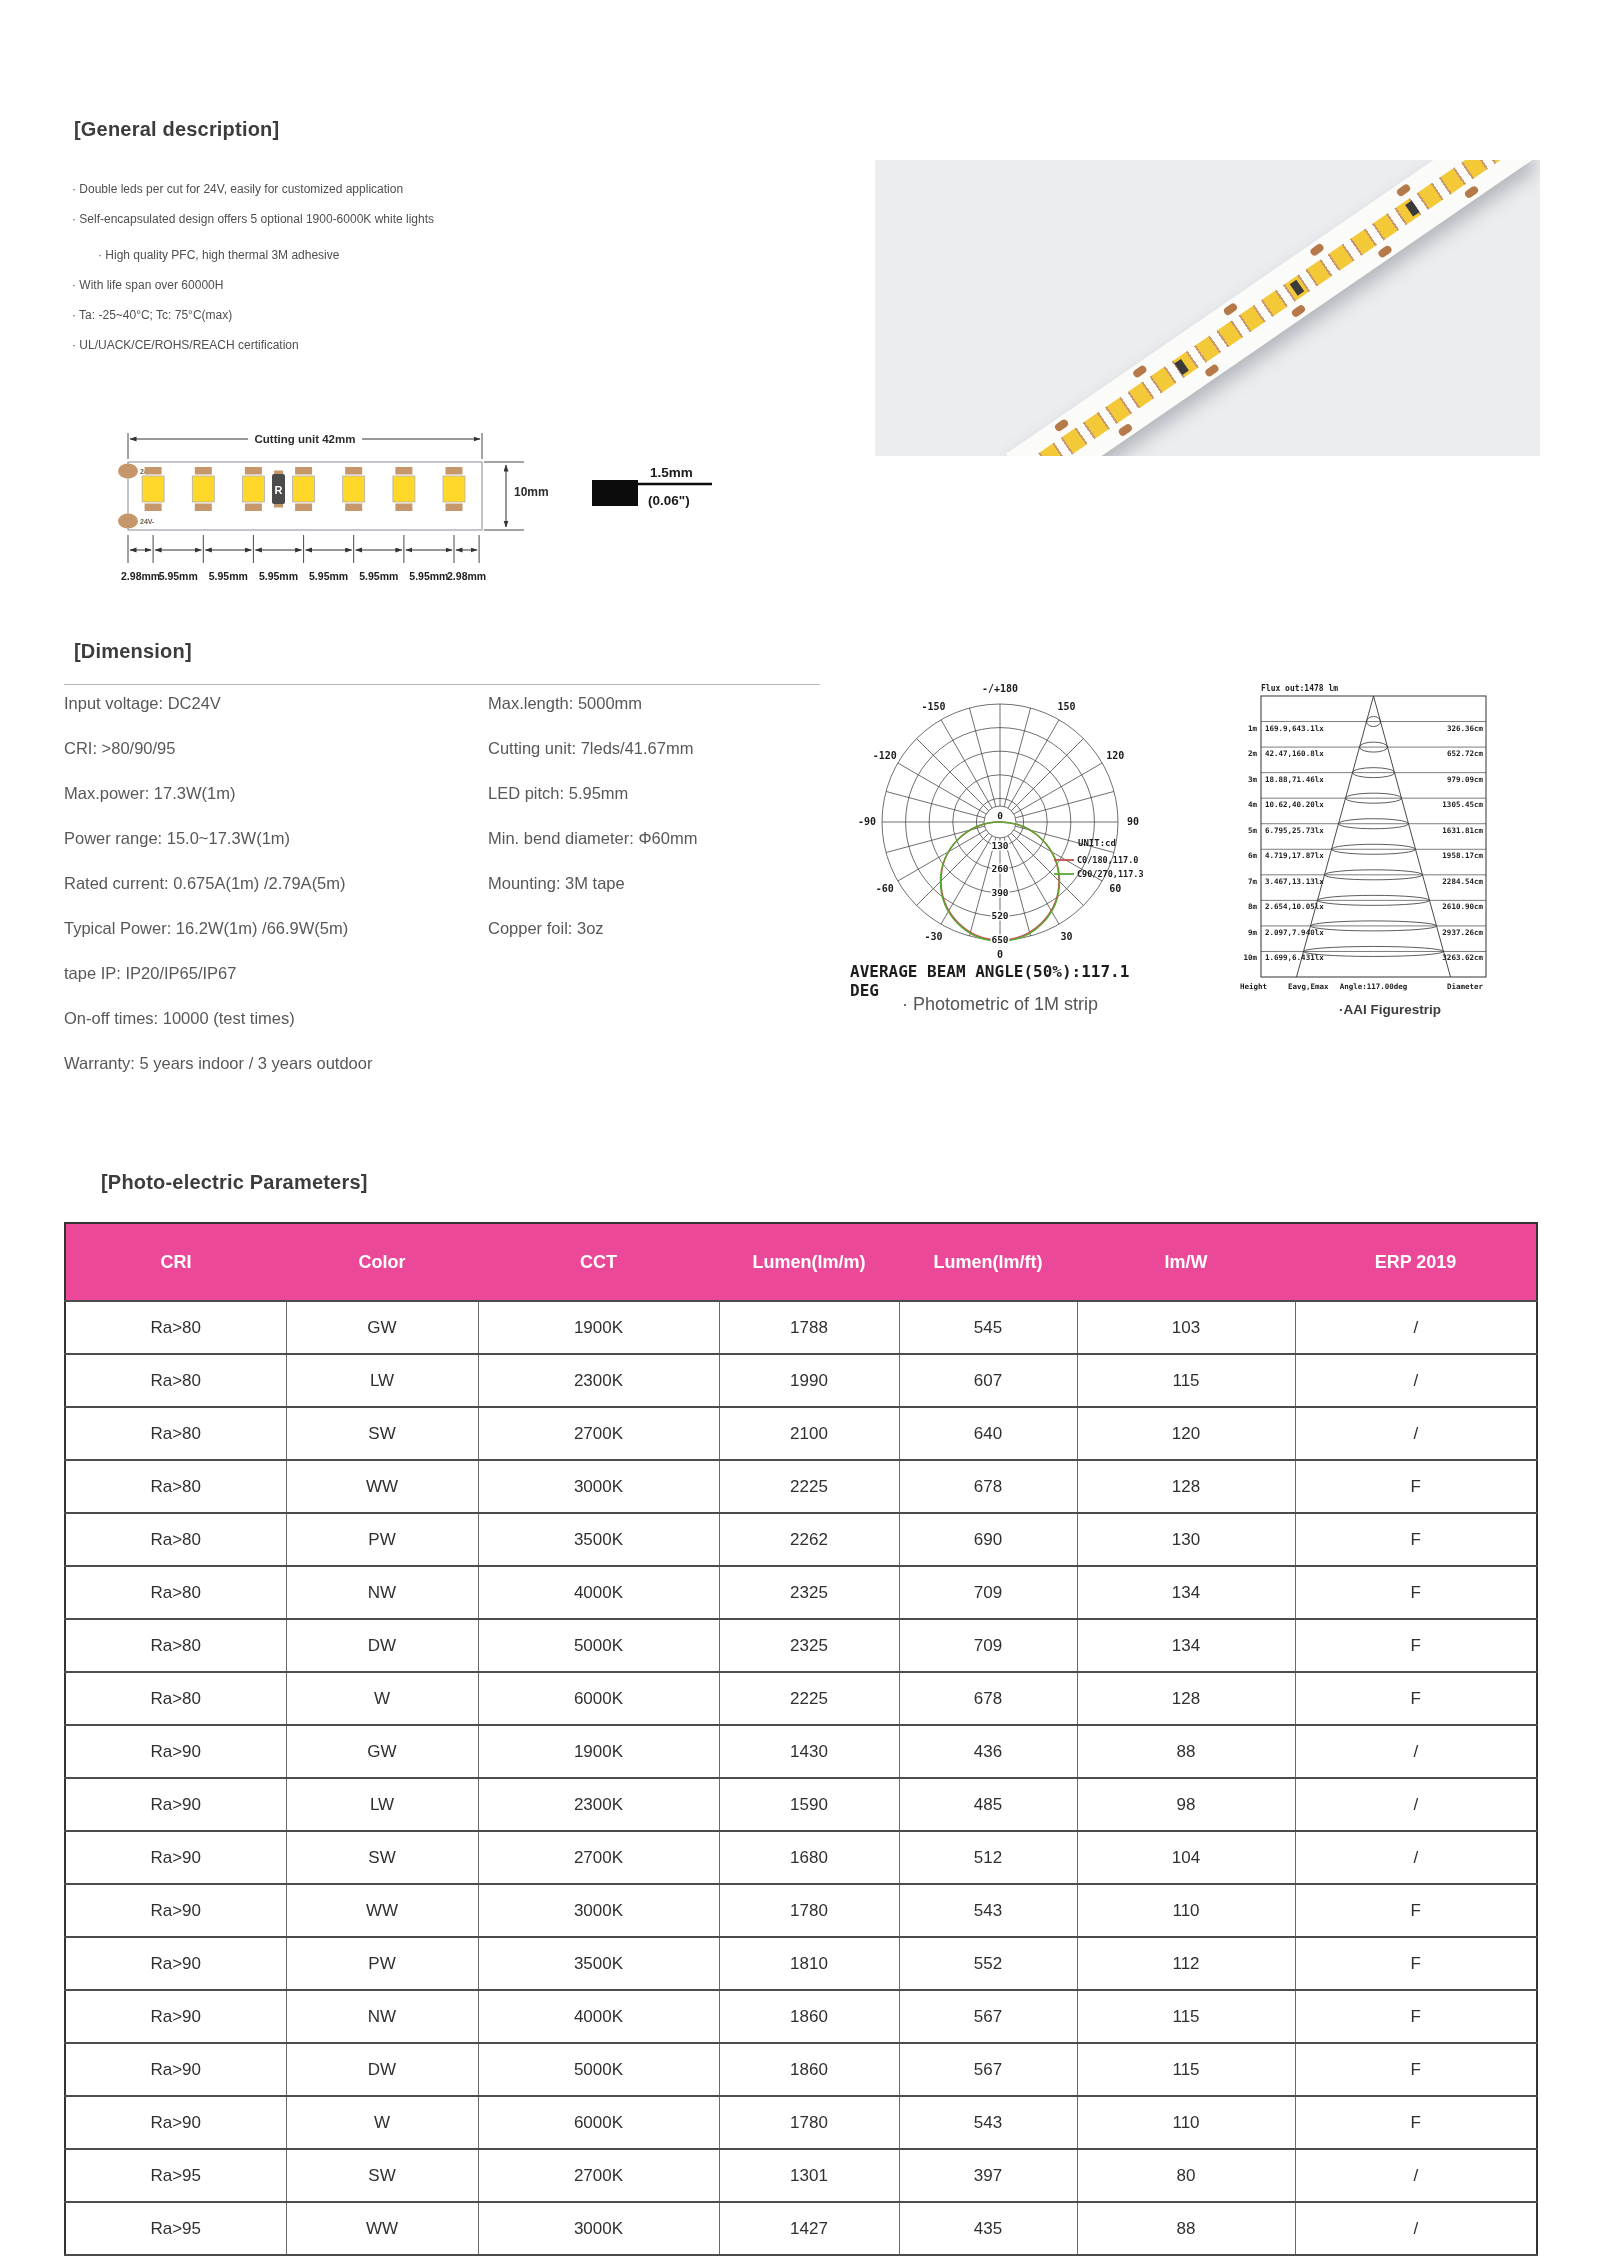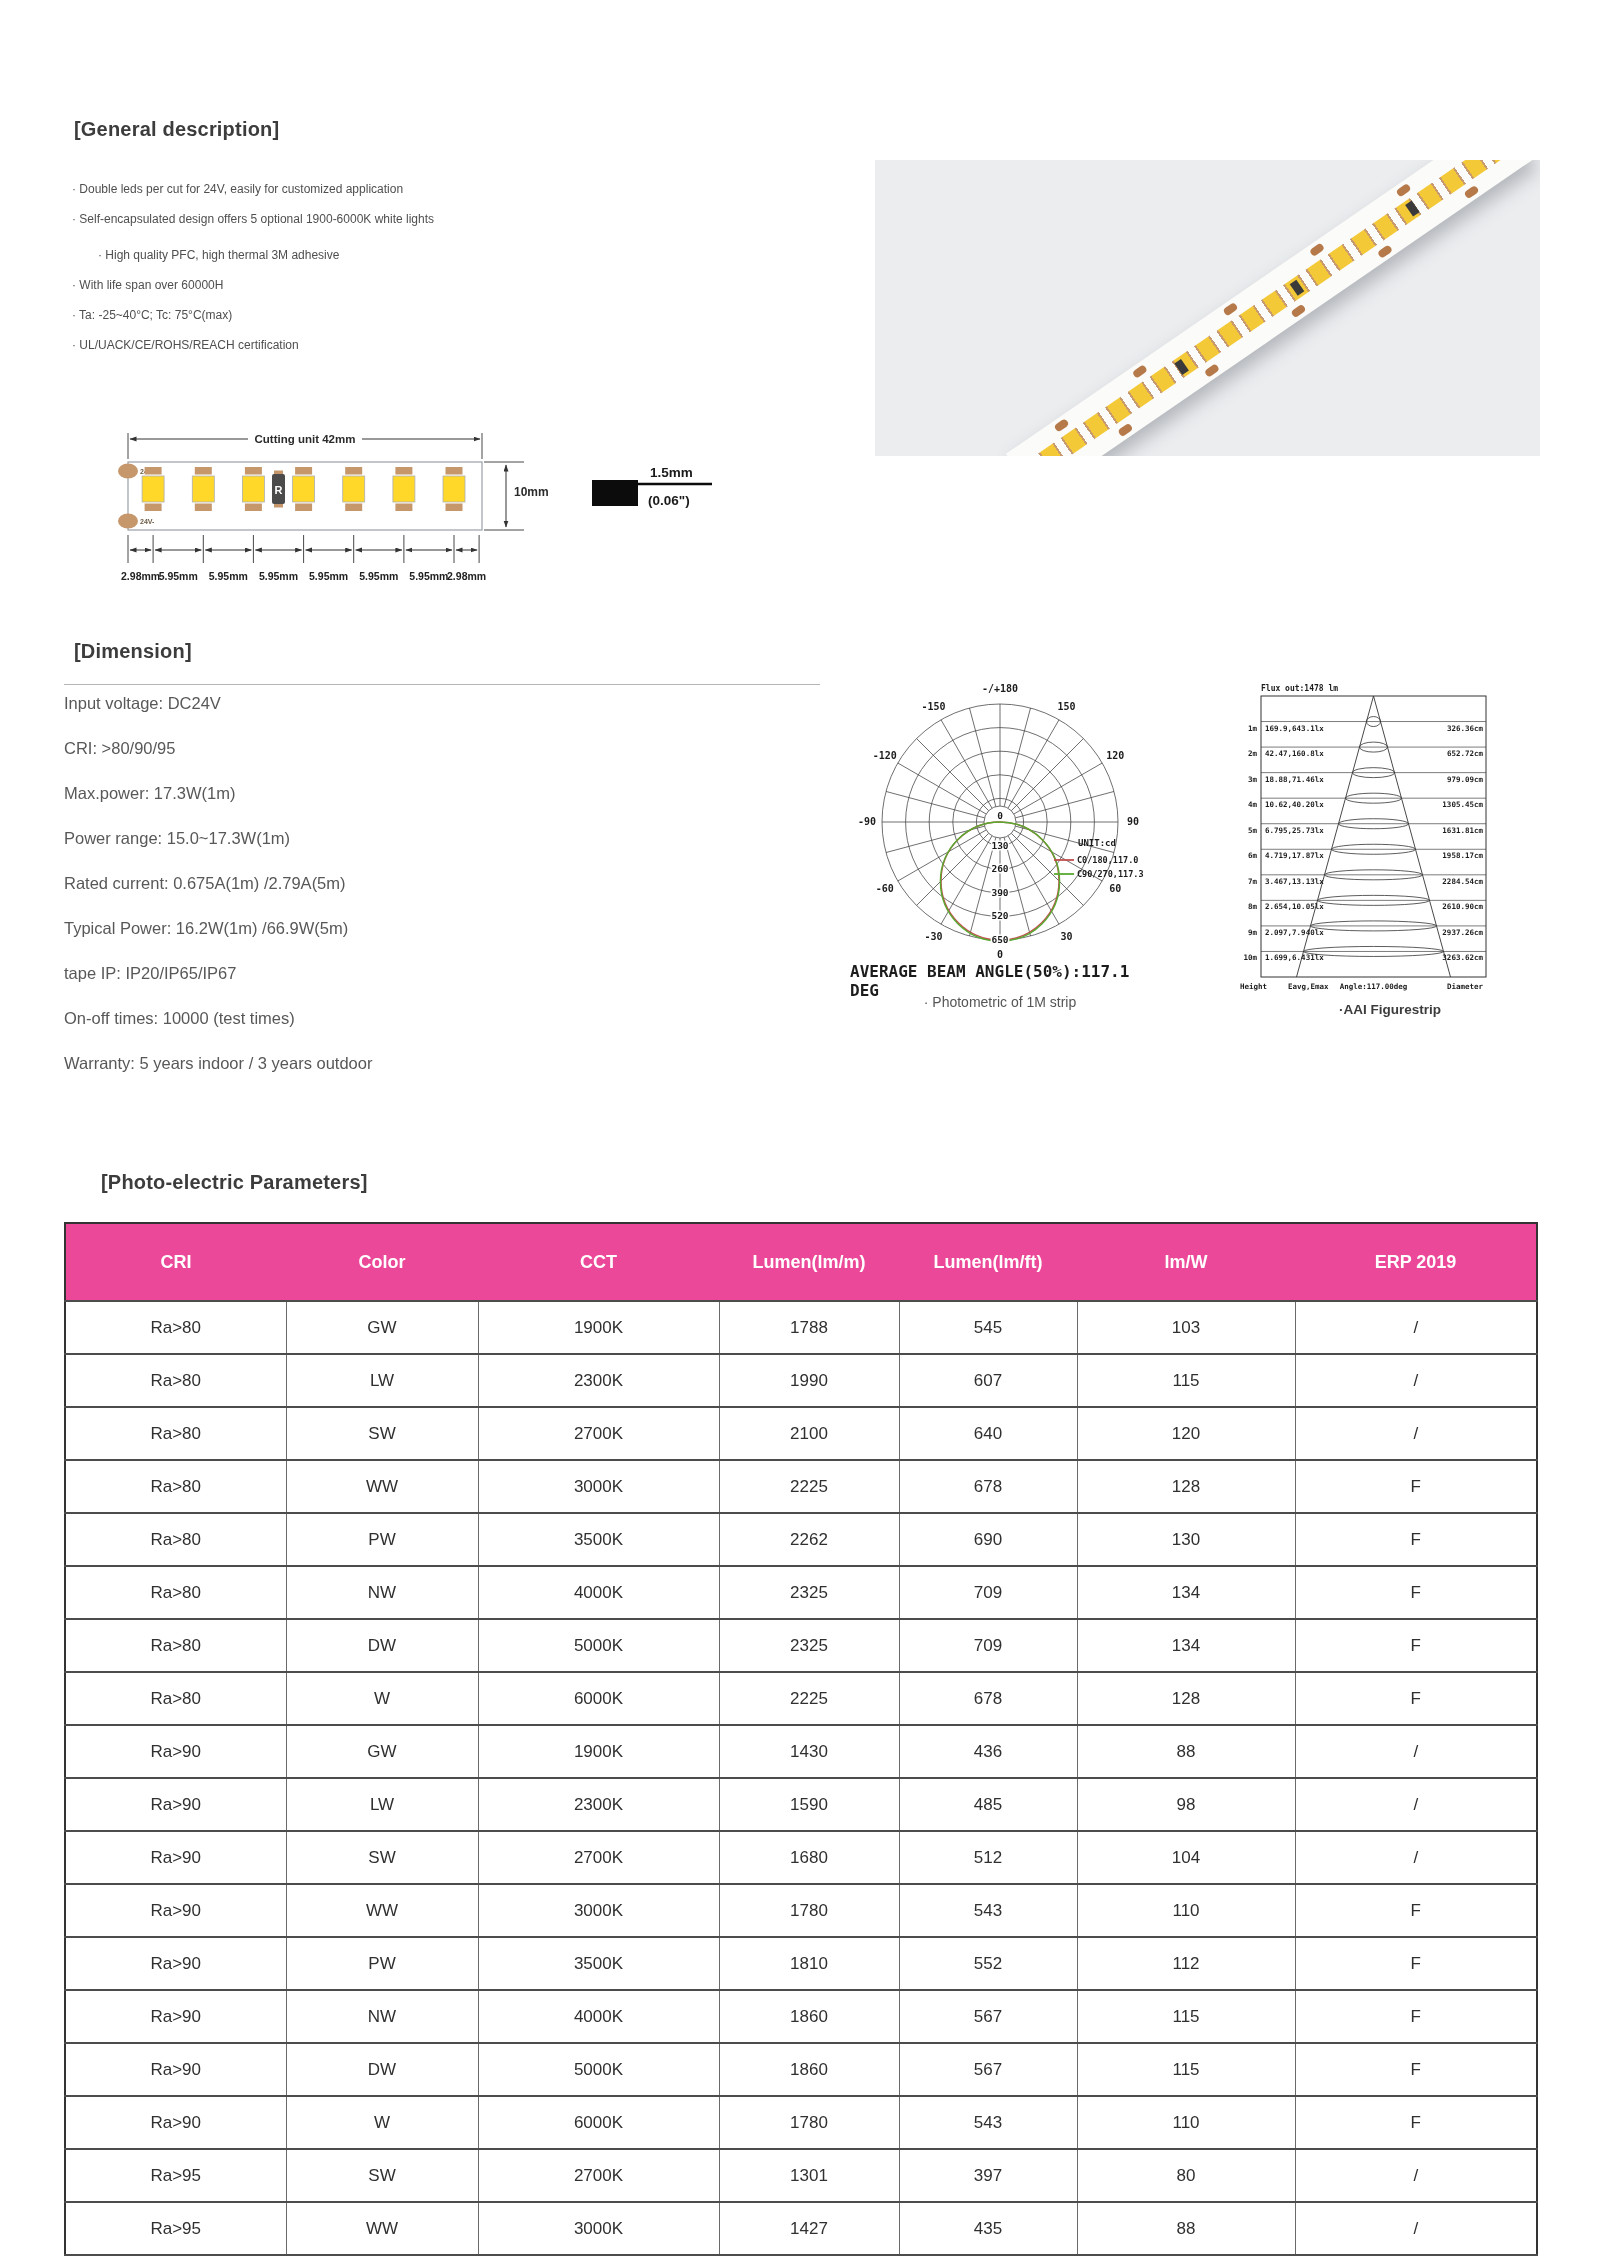--- a/index.html
+++ b/index.html
@@ -22,21 +22,21 @@
                transform:rotate(-34.5deg);box-shadow:0 10px 18px rgba(110,115,125,.45);}
   .led-band{position:absolute;left:0;top:18px;height:20px;width:100%;
             background:repeating-linear-gradient(90deg,#c89a6e 0 2px,#f3c937 2px 17px,#c89a6e 17px 19px,#fbfbf9 19px 27px);}
   .pad{position:absolute;width:14px;height:8px;background:#b5794a;border-radius:4px;}
   .chip{position:absolute;width:8px;height:14px;background:#3a3a3a;top:21px;}
   
   #polar-wrap{position:absolute;left:850px;top:670px;width:300px;height:360px;}
   .polar-caption{position:absolute;left:0;top:292px;width:100%;text-align:left;
                  font-family:"DejaVu Sans Mono",monospace;font-weight:bold;font-size:16px;color:#1c1c1c;}
   .polar-subcaption{position:absolute;left:0;top:324px;width:100%;text-align:center;
-                    font-size:14px;color:#555;}
+                    font-size:18px;color:#555;}
   #fig-wrap{position:absolute;left:1240px;top:680px;width:300px;height:345px;}
   .fig-caption{position:absolute;left:0;top:322px;width:100%;text-align:center;
                font-size:13.5px;font-weight:600;color:#3c3c3c;}
   
   #pe-table{position:absolute;left:64px;top:1222px;width:1472px;border-collapse:collapse;table-layout:fixed;
             border:2px solid #333;}
   #pe-table th{background:#ec4899;color:#fff;font-size:18px;font-weight:bold;height:74px;border:0;}
   #pe-table td{height:49px;text-align:center;vertical-align:middle;font-size:17px;color:#303030;background:#fff;
                border-left:1px solid #6a6a6a;border-right:1px solid #6a6a6a;
                border-top:2px solid #4c4c4c;border-bottom:2px solid #4c4c4c;}
@@ -162,20 +162,28 @@
       <div class="spec-row">Input voltage:  DC24V</div>
       <div class="spec-row">CRI:  &gt;80/90/95</div>
       <div class="spec-row">Max.power: 17.3W(1m)</div>
       <div class="spec-row">Power range: 15.0~17.3W(1m)</div>
       <div class="spec-row">Rated current:  0.675A(1m) /2.79A(5m)</div>
       <div class="spec-row">Typical Power:  16.2W(1m) /66.9W(5m)</div>
       <div class="spec-row">tape IP:  IP20/IP65/IP67</div>
       <div class="spec-row">On-off times: 10000 (test times)</div>
       <div class="spec-row">Warranty:  5 years indoor / 3 years outdoor</div>
     </div>
+  <div id="specs-right" class="spec-col">
+      <div class="spec-row">Max.length:  5000mm</div>
+      <div class="spec-row">Cutting unit:  7leds/41.67mm</div>
+      <div class="spec-row">LED pitch:  5.95mm</div>
+      <div class="spec-row">Min. bend diameter:  Φ60mm</div>
+      <div class="spec-row">Mounting:  3M tape</div>
+      <div class="spec-row">Copper foil: 3oz</div>
+    </div>
 
   <div id="polar-wrap">
     <svg id="polar-svg" width="300" height="300" viewBox="0 0 300 300">
         <circle cx="150" cy="152" r="23.6" fill="none" stroke="#4a4a4a" stroke-width="0.8"></circle>
         <circle cx="150" cy="152" r="47.2" fill="none" stroke="#4a4a4a" stroke-width="0.8"></circle>
         <circle cx="150" cy="152" r="70.80000000000001" fill="none" stroke="#4a4a4a" stroke-width="0.8"></circle>
         <circle cx="150" cy="152" r="94.4" fill="none" stroke="#4a4a4a" stroke-width="0.8"></circle>
         <circle cx="150" cy="152" r="118" fill="none" stroke="#4a4a4a" stroke-width="0.8"></circle>
         <circle cx="150" cy="152" r="16" fill="none" stroke="#4a4a4a" stroke-width="0.8"></circle>
         <line x1="150" y1="168" x2="150" y2="270" stroke="#4a4a4a" stroke-width="0.8"></line>

